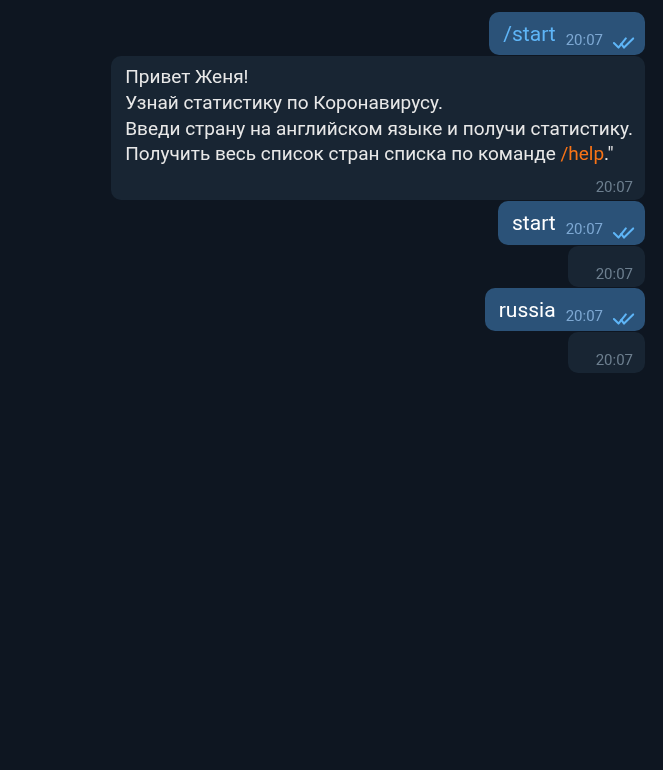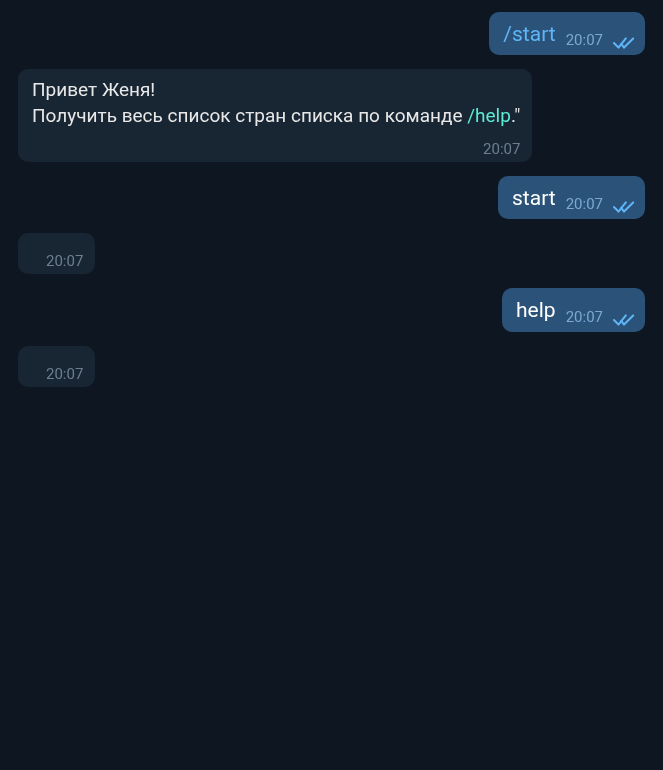--- a/index.html
+++ b/index.html
@@ -7,44 +7,44 @@
     background: #0e1621;
     font-family: -apple-system, BlinkMacSystemFont, "Segoe UI", Roboto, Helvetica, Arial, sans-serif;
     width: 663px;
     height: 770px;
     overflow: hidden;
     padding: 12px 18px;
     color: #e8e8e8;
     font-size: 19px;
     line-height: 1.35;
   }
-  .chat { display: flex; flex-direction: column; gap: 14px; }
+  .chat { display: flex; flex-direction: column; gap: 1px; }
   .row { display: flex; }
   .row.out { justify-content: flex-end; }
-  .row.in { justify-content: flex-start; }
+  .row.in { justify-content: flex-end; }
   .bubble {
     border-radius: 10px;
     padding: 8px 12px 7px 14px;
     max-width: 88%;
     position: relative;
   }
   .bubble.out {
     background: #2b5278;
     color: #ffffff;
     display: flex;
     align-items: flex-end;
     gap: 10px;
     padding-right: 10px;
   }
   .bubble.in {
     background: #182533;
     color: #e8e8e8;
   }
   .cmd { color: #5eb5f7; }
-  .link { color: #5eead4; margin-top: 24px; }
+  .link { color: #f97316; margin-top: 24px; }
   .out .msg-text { font-size: 21px; }
   .time-out {
     color: #7da8d3;
     font-size: 15px;
     position: relative;
     top: 2px;
   }
   .ticks {
     width: 22px;
     height: 14px;
@@ -80,20 +80,22 @@
           <path d="M9 8 L12 12 L22 2" fill="none" stroke="#5eb5f7" stroke-width="2.2" stroke-linecap="round" stroke-linejoin="round"></path>
         </svg>
       </span>
     </div>
   </div>
 
   <div class="row in">
     <div class="bubble in clearfix">
       <span class="in-body">
         <span class="line">Привет Женя!</span>
+        <span class="line">Узнай статистику по Коронавирусу.</span>
+        <span class="line">Введи страну на английском языке и получи статистику.</span>
         <span class="line"><span>Получить весь список стран списка по команде </span><span class="link">/help</span><span>."</span></span>
       </span>
       <span class="time-in">20:07</span>
     </div>
   </div>
 
   <div class="row out">
     <div class="bubble out">
       <span class="msg-text">start</span>
       <span class="time-out">20:07</span>
@@ -107,21 +109,21 @@
   </div>
 
   <div class="row in">
     <div class="bubble in clearfix">
       <span class="time-in">20:07</span>
     </div>
   </div>
 
   <div class="row out">
     <div class="bubble out">
-      <span class="msg-text">help</span>
+      <span class="msg-text">russia</span>
       <span class="time-out">20:07</span>
       <span class="ticks">
         <svg viewBox="0 0 24 14" width="22" height="14">
           <path d="M1 7 L6 12 L14 2" fill="none" stroke="#5eb5f7" stroke-width="2.2" stroke-linecap="round" stroke-linejoin="round"></path>
           <path d="M9 8 L12 12 L22 2" fill="none" stroke="#5eb5f7" stroke-width="2.2" stroke-linecap="round" stroke-linejoin="round"></path>
         </svg>
       </span>
     </div>
   </div>
 

